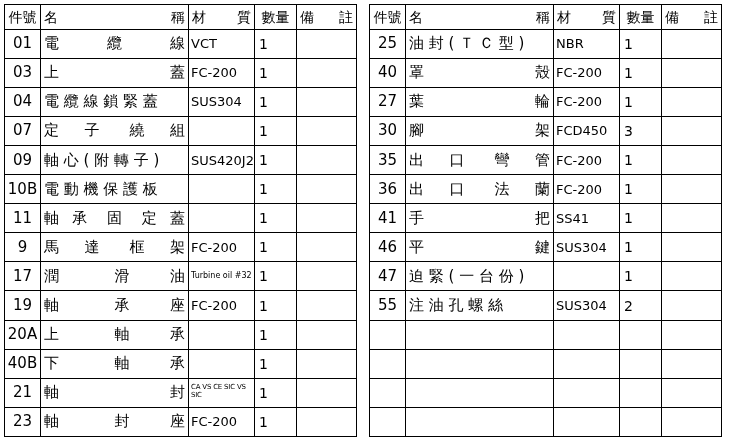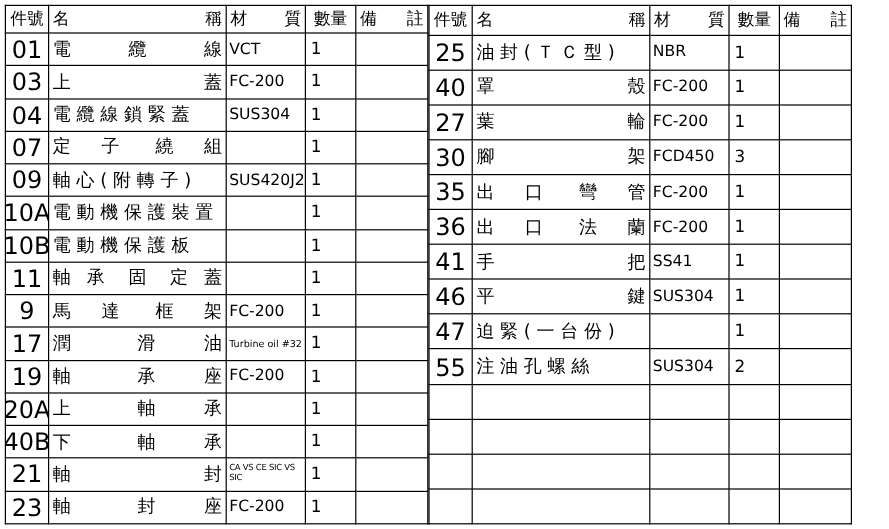--- a/index.html
+++ b/index.html
@@ -12,20 +12,21 @@
     height: 441px;
     font-family: "DejaVu Sans", sans-serif;
     color: #000000;
     overflow: hidden;
   }
   .sheet {
     position: relative;
     width: 590px;
     height: 441px;
     display: flex;
+    gap: 12px;
     padding: 4px 4px 0 4px;
     box-sizing: border-box;
   }
   table.parts {
     border-collapse: collapse;
     table-layout: fixed;
     width: 352px;
     height: 433px;
   }
   table.parts td, table.parts th {
@@ -53,21 +54,21 @@
   }
   .cell {
     display: flex;
     align-items: center;
     height: 100%;
     padding: 0 2px;
     box-sizing: border-box;
   }
   .no {
     justify-content: center;
-    font-size: 20px;
+    font-size: 15px;
     letter-spacing: 0px;
   }
   .name {
     display: flex;
     justify-content: space-between;
     align-items: center;
     font-size: 15px;
     padding: 0 3px 0 3px;
   }
   .name > span {
@@ -256,39 +257,20 @@
             </td>
             <td>
               <div class="cell qty">1</div>
             </td>
             <td>
               <div class="cell rem"></div>
             </td>
           </tr>
           <tr class="row">
             <td>
-              <div class="cell no">10A</div>
-            </td>
-            <td>
-              <div class="cell name single">
-                <span>電 動 機 保 護 裝 置</span>
-              </div>
-            </td>
-            <td>
-              <div class="cell mat"></div>
-            </td>
-            <td>
-              <div class="cell qty">1</div>
-            </td>
-            <td>
-              <div class="cell rem"></div>
-            </td>
-          </tr>
-          <tr class="row">
-            <td>
               <div class="cell no">10B</div>
             </td>
             <td>
               <div class="cell name single">
                 <span>電 動 機 保 護 板</span>
               </div>
             </td>
             <td>
               <div class="cell mat"></div>
             </td>

